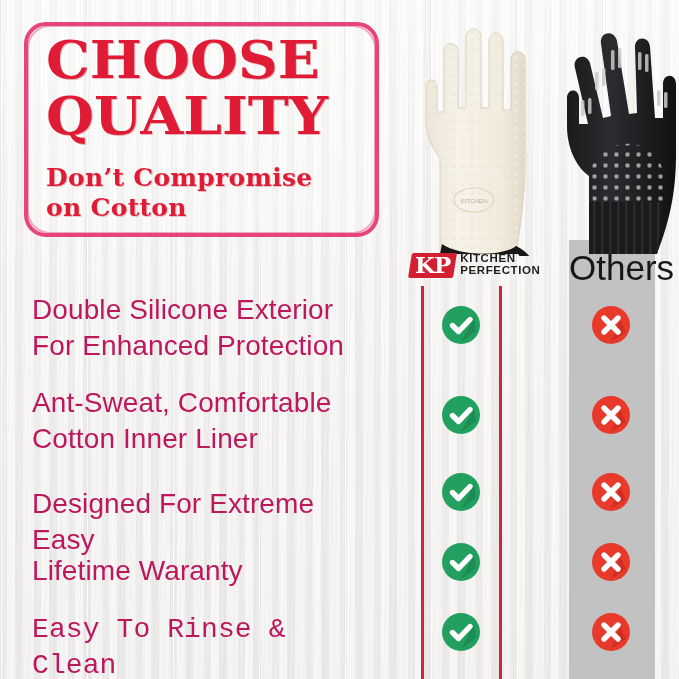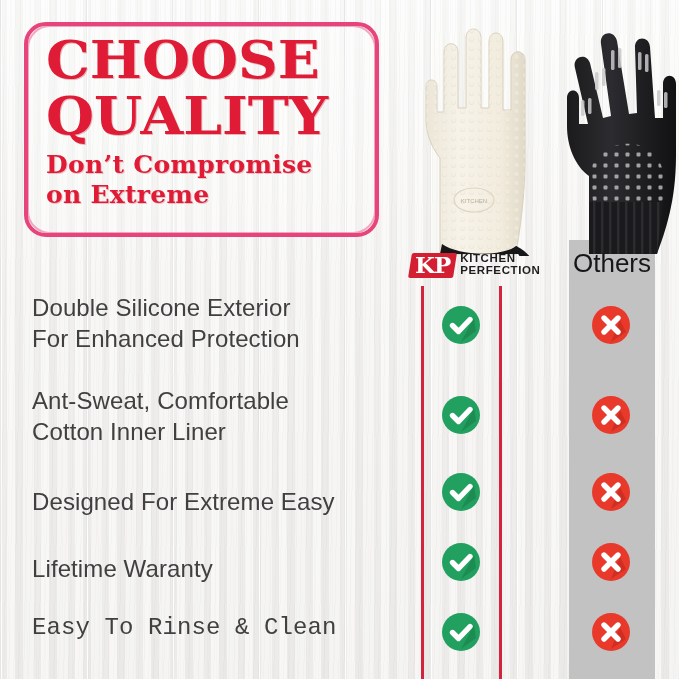--- a/index.html
+++ b/index.html
@@ -55,21 +55,21 @@
   .hl1,.hl2{
     font-family:"DejaVu Serif",serif;
     font-weight:bold;color:#e01b35;
     font-size:53px;line-height:0.96;letter-spacing:0px;
     transform:scaleX(1.04);transform-origin:left center;
     text-shadow:1px 1px 0 rgba(180,10,35,.28);
   }
   .hl2{margin-top:5px;}
   .hl3{
     font-family:"DejaVu Serif",serif;font-weight:bold;color:#e01b35;
-    font-size:25px;line-height:1.12;margin-top:10px;
+    font-size:25px;line-height:1.12;margin-top:23px;
     letter-spacing:.3px;
     text-shadow:1px 1px 0 rgba(180,10,35,.22);
   }
 
   
   .gray-col{
     position:absolute;left:569px;top:240px;width:86px;height:439px;
     background:#c2c2c2;
   }
 
@@ -91,28 +91,28 @@
     border-radius:2px;
   }
   .kp-badge span{display:inline-block;transform:skewX(9deg);letter-spacing:-1px;}
   .kp-txt{
     font-family:"Liberation Sans",sans-serif;font-weight:bold;
     font-size:11.5px;line-height:11.8px;color:#1d1d1d;letter-spacing:.6px;
   }
   .others-lbl{
     position:absolute;left:569px;top:248px;width:86px;
     text-align:center;font-family:"Liberation Sans",sans-serif;
-    font-size:26px;color:#17171a;
+    font-size:35px;color:#17171a;
   }
 
   
   .features{position:absolute;left:32px;top:292px;width:350px;}
   .feature{
     font-family:"Liberation Sans",sans-serif;
-    color:#404040;font-size:24px;line-height:1.3;
+    color:#be185d;font-size:28px;line-height:1.3;
     font-weight:300;letter-spacing:.1px;
   }
   .feature.f1{position:absolute;top:0px;}
   .feature.f2{position:absolute;top:93px;}
   .feature.f3{position:absolute;top:194px;}
   .feature.f4{position:absolute;top:261px;text-align:center;}
   .feature.f5{position:absolute;top:320px;font-family:Liberation Mono, monospace;}
 
   
   .icon{position:absolute;width:42px;height:42px;}
@@ -204,21 +204,21 @@
         <path d="M44 196 L118 196 L112 248 L44 248 Z" fill="url(#ribs)" opacity="0.7"></path>
       </g>
     </svg>
   </div>
 
   <div class="headline-box"></div>
   <div class="headline-wrap">
     <div class="hl1">CHOOSE</div>
     <div class="hl2">QUALITY</div>
     <div class="hl3">Don’t Compromise</div>
-    <div class="hl3" style="margin-top:2px;">on Extreme</div>
+    <div class="hl3" style="margin-top:2px;">on Cotton</div>
   </div>
 
   <div class="kp-logo">
     <div class="kp-badge">
       <span>KP</span>
     </div>
     <div>
       <div class="kp-txt">KITCHEN</div>
       <div class="kp-txt">PERFECTION</div>
     </div>

